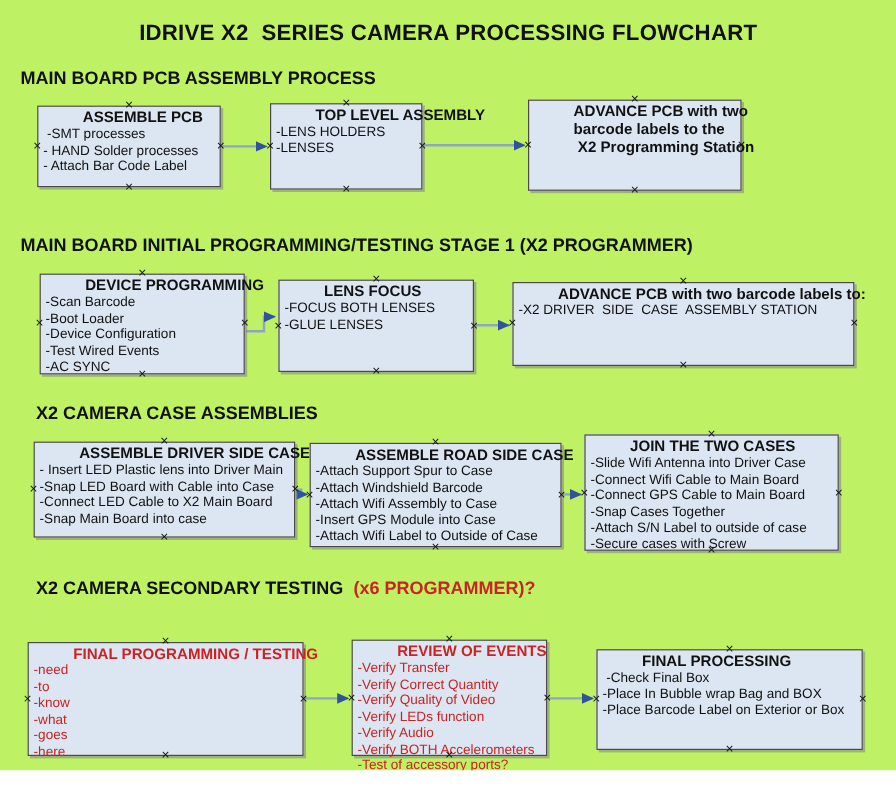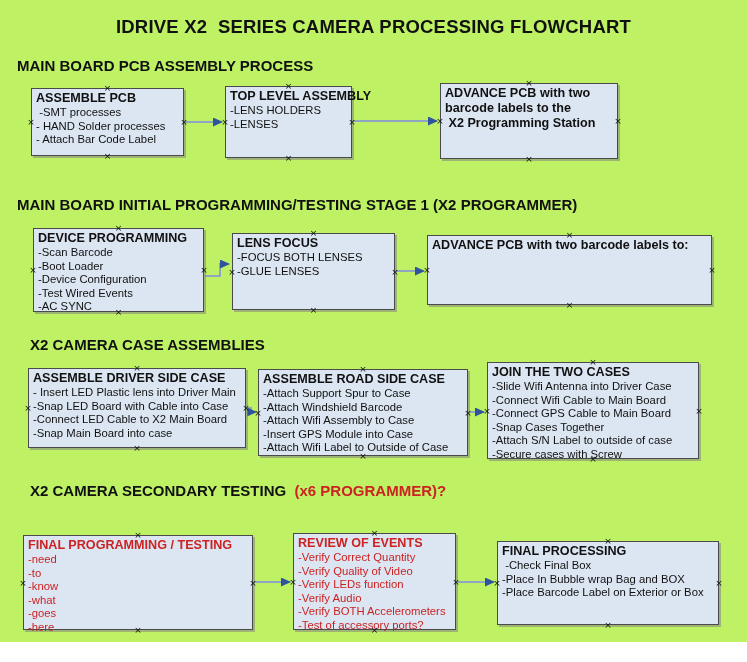--- a/index.html
+++ b/index.html
@@ -6,21 +6,21 @@
   #stage{position:relative;width:747px;height:642px;background:#bef264;overflow:hidden;
          font-family:"Liberation Sans", sans-serif;color:#111;}
   #connectors{position:absolute;left:0;top:0;width:747px;height:662px;z-index:1;}
   .page-title{position:absolute;left:0;top:16px;width:747px;text-align:center;
               font-size:18.5px;font-weight:bold;white-space:pre;letter-spacing:0.2px;}
   .sec-heading{position:absolute;font-size:15px;font-weight:bold;white-space:pre;z-index:2;}
   .sec-heading .red-part{color:var(--red);}
   .fbox{position:absolute;box-sizing:border-box;background:var(--box-fill);
         border:1px solid #4a4a4a;box-shadow:2px 2px 0 rgba(130,130,130,0.55);
         padding:2px 3px 0 4px;z-index:2;}
-  .ftitle{font-size:12.6px;font-weight:bold;line-height:1.2;white-space:pre;}
+  .ftitle{font-size:12.6px;font-weight:bold;line-height:1.2;white-space:pre;margin-left:33px;}
   .fitem{font-size:11.3px;line-height:1.2;white-space:pre;}
   .fbox.red{color:var(--red);}
   .ax{position:absolute;width:8px;height:8px;font-size:9px;line-height:8px;text-align:center;
       color:#111;z-index:3;font-family:"DejaVu Sans", sans-serif;}
   .ax-t{top:-5px;left:50%;margin-left:-4px;}
   .ax-b{bottom:-5px;left:50%;margin-left:-4px;}
   .ax-l{left:-5px;top:50%;margin-top:-4px;}
   .ax-r{right:-5px;top:50%;margin-top:-4px;}
   .cline{stroke:var(--conn);stroke-width:2;fill:none;}
   #ah path{fill:var(--arrow);}
@@ -106,20 +106,23 @@
         <div class="fitem">-FOCUS BOTH LENSES</div>
         <div class="fitem">-GLUE LENSES</div>
       </div>
   <span class="ax ax-t">×</span>
       <span class="ax ax-b">×</span>
       <span class="ax ax-l">×</span>
       <span class="ax ax-r">×</span>
     </div>
   <div class="fbox" style="left:427px;top:235px;width:285px;height:70px">
     <div class="ftitle">ADVANCE PCB with two barcode labels to:</div>
+    <div>
+        <div class="fitem">-X2 DRIVER  SIDE  CASE  ASSEMBLY STATION</div>
+      </div>
   <span class="ax ax-t">×</span>
       <span class="ax ax-b">×</span>
       <span class="ax ax-l">×</span>
       <span class="ax ax-r">×</span>
     </div>
 
   <div class="sec-heading" style="left:30px;top:336px">X2 CAMERA CASE ASSEMBLIES</div>
 
   <div class="fbox" style="left:28px;top:368px;width:218px;height:80px">
     <div class="ftitle">ASSEMBLE DRIVER SIDE CASE</div>
@@ -177,20 +180,21 @@
         <div class="fitem">-here</div>
       </div>
   <span class="ax ax-t">×</span>
       <span class="ax ax-b">×</span>
       <span class="ax ax-l">×</span>
       <span class="ax ax-r">×</span>
     </div>
   <div class="fbox red" style="left:293px;top:533px;width:163px;height:97px">
     <div class="ftitle">REVIEW OF EVENTS</div>
     <div>
+        <div class="fitem">-Verify Transfer</div>
         <div class="fitem">-Verify Correct Quantity</div>
         <div class="fitem">-Verify Quality of Video</div>
         <div class="fitem">-Verify LEDs function</div>
         <div class="fitem">-Verify Audio</div>
         <div class="fitem">-Verify BOTH Accelerometers</div>
         <div class="fitem">-Test of accessory ports?</div>
       </div>
   <span class="ax ax-t">×</span>
       <span class="ax ax-b">×</span>
       <span class="ax ax-l">×</span>

